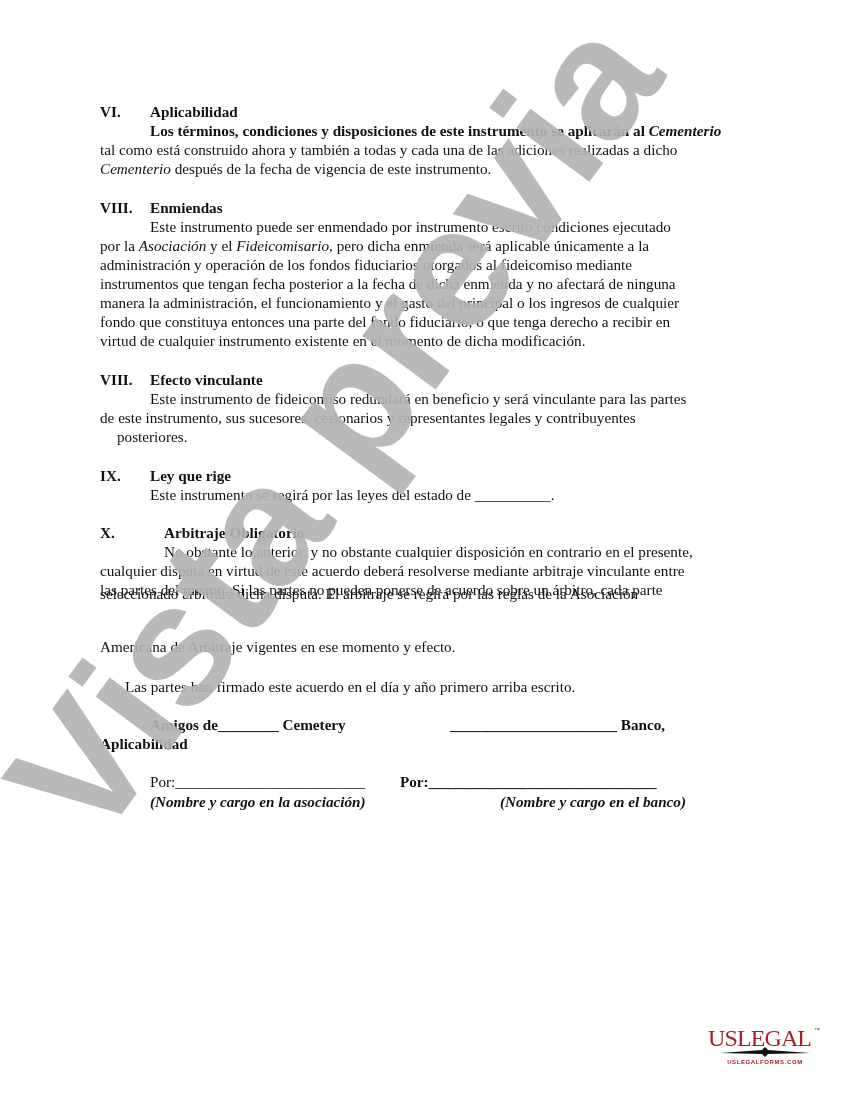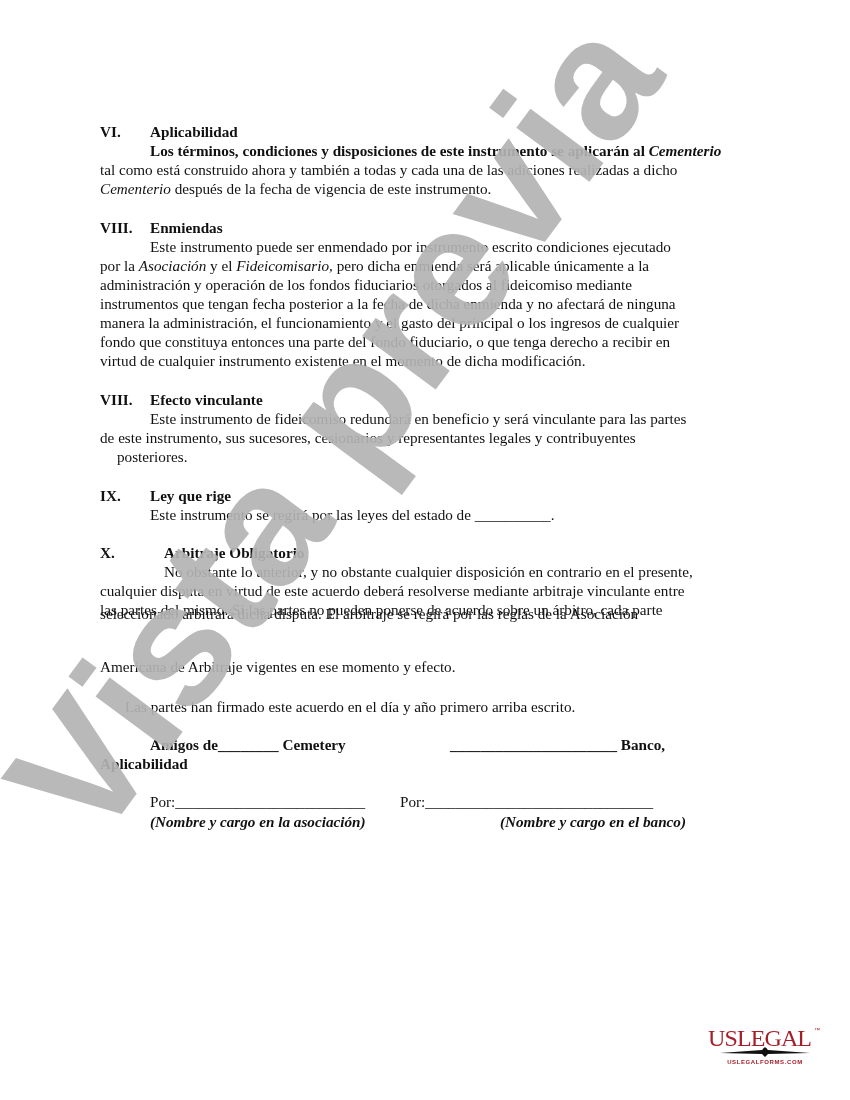--- a/index.html
+++ b/index.html
@@ -1,19 +1,19 @@
 <!DOCTYPE html>
 <html><head>
 <meta charset="utf-8">
 <style>
   html, body { margin: 0; padding: 0; background: #ffffff; }
   body { width: 850px; height: 1100px; position: relative; overflow: hidden;
          font-family: "Liberation Serif", "DejaVu Serif", serif; color: #111; }
   .page { position: absolute; left: 0; top: 0; width: 850px; height: 1100px; }
-  .txt { position: absolute; font-size: 15.2px; line-height: 19.2px; white-space: nowrap; margin-top: 20px; }
+  .txt { position: absolute; font-size: 15.2px; line-height: 19.2px; white-space: nowrap; }
   .b { font-weight: bold; }
   .i { font-style: italic; }
   .watermark { position: absolute; left: 0; top: 0; width: 850px; height: 1100px; pointer-events: none; }
   .logo { position: absolute; left: 700px; top: 1022px; width: 130px; height: 50px; }
 </style>
 </head>
 <body>
 
 <div class="page">
 
@@ -50,21 +50,21 @@
   <div class="txt" style="left:100px;top:580px;">las partes del mismo. Si las partes no pueden ponerse de acuerdo sobre un árbitro, cada parte</div>
   <div class="txt" style="left:100px;top:584px;">seleccionado arbitrará dicha disputa. El arbitraje se regirá por las reglas de la Asociación</div>
   <div class="txt" style="left:100px;top:637px;">Americana de Arbitraje vigentes en ese momento y  efecto.</div>
 
   <div class="txt" style="left:125px;top:677px;">Las partes han firmado este acuerdo en el día y año primero arriba escrito.</div>
 
   <div class="txt b" style="left:150px;top:715px;">Amigos de________ Cemetery</div>
   <div class="txt b" style="left:450px;top:715px;">______________________ Banco,</div>
   <div class="txt b" style="left:100px;top:734px;">Aplicabilidad</div>
   <div class="txt" style="left:150px;top:772px;">Por:_________________________</div>
-  <div class="txt" style="left:400px;top:772px;">Por:______________________________</div>
+  <div class="txt" style="left:400px;top:772px;font-weight:bold;">Por:______________________________</div>
   <div class="txt b i" style="left:150px;top:792px;">(Nombre y cargo en la asociación)</div>
   <div class="txt b i" style="left:500px;top:792px;">(Nombre y cargo en el banco)</div>
 
   <svg class="watermark" viewBox="0 0 850 1100">
     <text x="0" y="0" transform="translate(95,850) rotate(-53.5)" font-family="Liberation Sans, DejaVu Sans, sans-serif" font-weight="bold" font-size="172" fill="#b3b3b3" fill-opacity="0.92">Vista previa</text>
   </svg>
 
   <div class="logo">
     <svg width="130" height="50" viewBox="0 0 130 50">
       <text x="8" y="24" font-family="Liberation Serif, DejaVu Serif, serif" font-size="24" fill="#a3202a" textLength="104">USLEGAL</text>

